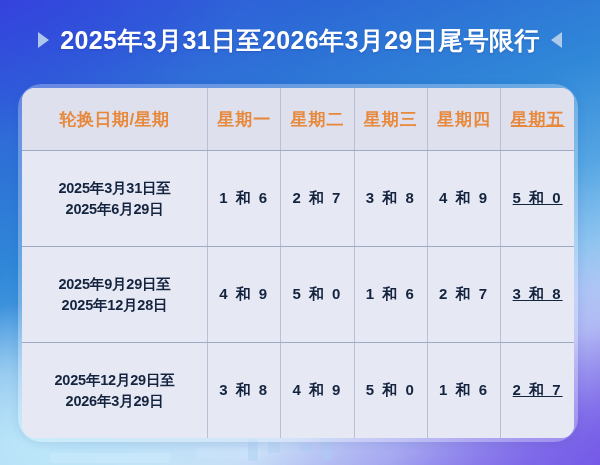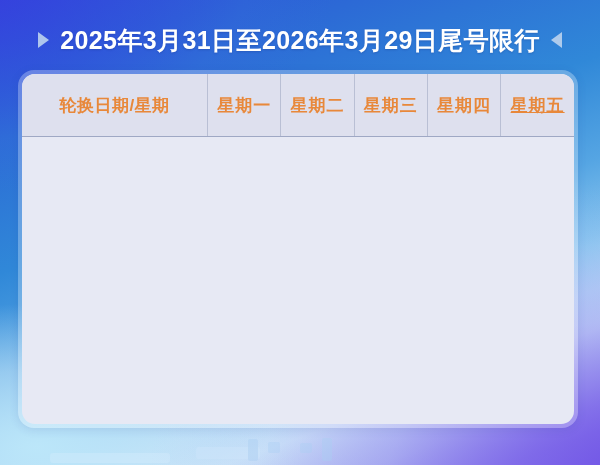--- a/index.html
+++ b/index.html
@@ -108,24 +108,24 @@
     font-weight: 700;
     letter-spacing: 0.4px;
     white-space: nowrap;
     text-shadow: 0 1px 2px rgba(20,40,120,0.25);
   }
 
   
   .card-wrap {
     position: absolute;
     left: 18px;
-    top: 70px;
+    top: 84px;
     width: 560px;
     height: 358px;
-    border-radius: 16px;
+    border-radius: 24px;
     background: rgba(255,255,255,0.28);
     padding: 4px;
     box-sizing: border-box;
     box-shadow: 0 2px 10px rgba(40,60,150,0.12);
   }
   .card {
     width: 100%;
     height: 100%;
     border-radius: 13px;
     overflow: hidden;
@@ -209,22 +209,55 @@
             <th class="col-date" style="width:181px">轮换日期/星期</th>
             <th>星期一</th>
             <th>星期二</th>
             <th>星期三</th>
             <th>星期四</th>
             <th>星期五</th>
           </tr>
         </thead>
         <tbody>
 
-
-
-
+          <tr>
+            <td class="date-cell">
+              <span class="date-line">2025年3月31日至</span>
+              <span class="date-line">2025年6月29日</span>
+            </td>
+            <td class="num-cell">1 和 6</td>
+            <td class="num-cell">2 和 7</td>
+            <td class="num-cell">3 和 8</td>
+            <td class="num-cell">4 和 9</td>
+            <td class="num-cell">5 和 0</td>
+          </tr>
+
+
+          <tr>
+            <td class="date-cell">
+              <span class="date-line">2025年9月29日至</span>
+              <span class="date-line">2025年12月28日</span>
+            </td>
+            <td class="num-cell">4 和 9</td>
+            <td class="num-cell">5 和 0</td>
+            <td class="num-cell">1 和 6</td>
+            <td class="num-cell">2 和 7</td>
+            <td class="num-cell">3 和 8</td>
+          </tr>
+
+          <tr>
+            <td class="date-cell">
+              <span class="date-line">2025年12月29日至</span>
+              <span class="date-line">2026年3月29日</span>
+            </td>
+            <td class="num-cell">3 和 8</td>
+            <td class="num-cell">4 和 9</td>
+            <td class="num-cell">5 和 0</td>
+            <td class="num-cell">1 和 6</td>
+            <td class="num-cell">2 和 7</td>
+          </tr>
 
         </tbody>
       </table>
     </div>
   </div>
 
 </div>
 
 </body></html>

